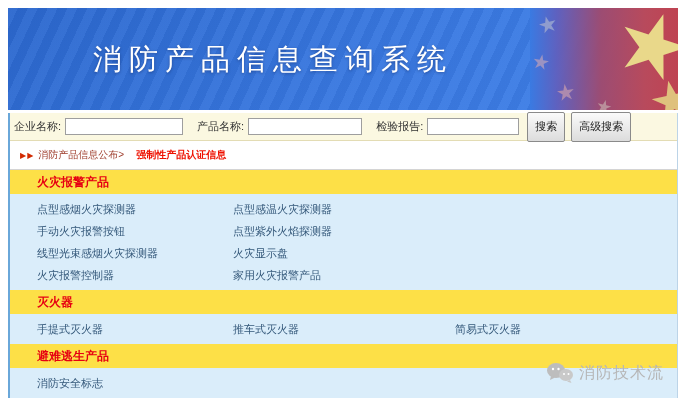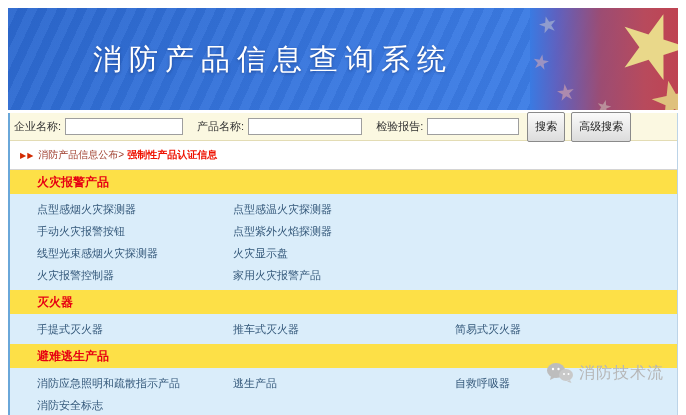--- a/index.html
+++ b/index.html
@@ -54,21 +54,21 @@
     background:linear-gradient(#fafafa,#dcdcdc); border:1px solid #8a8a8a;
     border-radius:2px; cursor:pointer; white-space:nowrap;
   }
 
   .breadcrumb {
     height:29px; background:#fff; border-bottom:1px solid #d4d4d4;
     display:flex; align-items:center; padding-left:10px; font-size:10px;
   }
   .bc-marker  { color:#d22a00; font-size:8px; letter-spacing:1px; margin-right:4px; }
   .bc-parent  { color:#a04030; text-decoration:none; }
-  .bc-current { color:#ee1100; font-weight:bold; text-decoration:none; margin-left:3px; }
+  .bc-current { color:#ee1100; font-weight:bold; text-decoration:none; margin-left:12px; }
 
   
   .section-title {
     height:24px; line-height:24px; padding-left:27px; background:#fde047;
     color:#e60012; font-size:12px; font-weight:bold;
   }
   .links-block { background:#daedfa; padding:4px 0; }
   .links-row {
     display:grid; grid-template-columns:196px 222px 1fr;
     padding-left:27px; height:22px; align-items:center;
@@ -152,25 +152,20 @@
             <a href="#" class="link-cell">推车式灭火器</a>
             <a href="#" class="link-cell">简易式灭火器</a>
           </div>
         </div>
       </div>
 
       <div class="section">
         <div class="section-title">避难逃生产品</div>
         <div class="links-block">
           <div class="links-row">
-            <a href="#" class="link-cell">消防应急照明和疏散指示产品</a>
-            <a href="#" class="link-cell">逃生产品</a>
-            <a href="#" class="link-cell">自救呼吸器</a>
-          </div>
-          <div class="links-row">
             <a href="#" class="link-cell">消防安全标志</a>
           </div>
         </div>
       </div>
 
     </div>
   </div>
 
   <div class="watermark">
     <svg width="28" height="22" viewBox="0 0 28 22">

